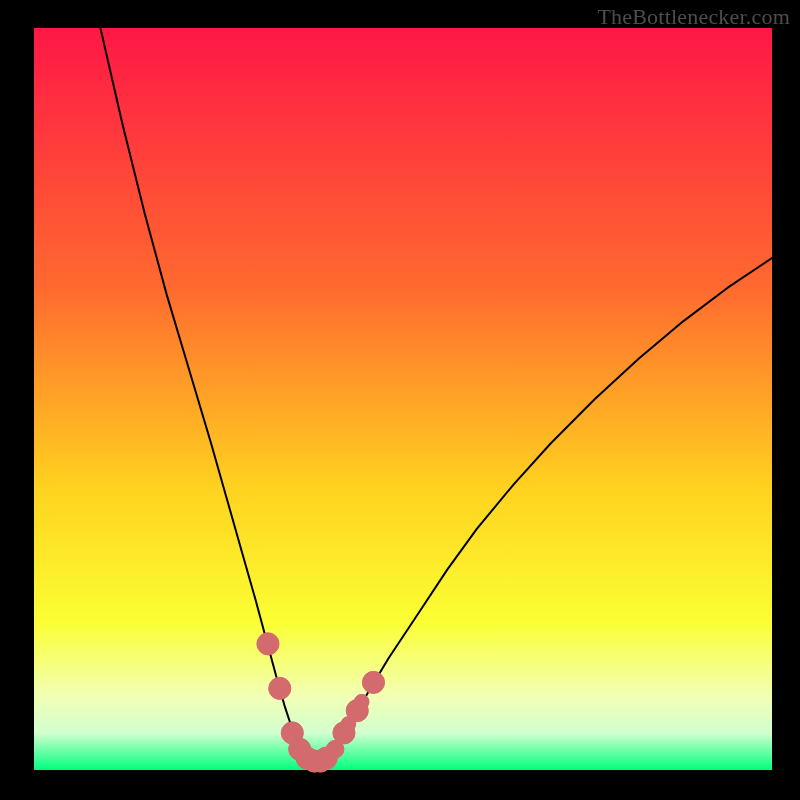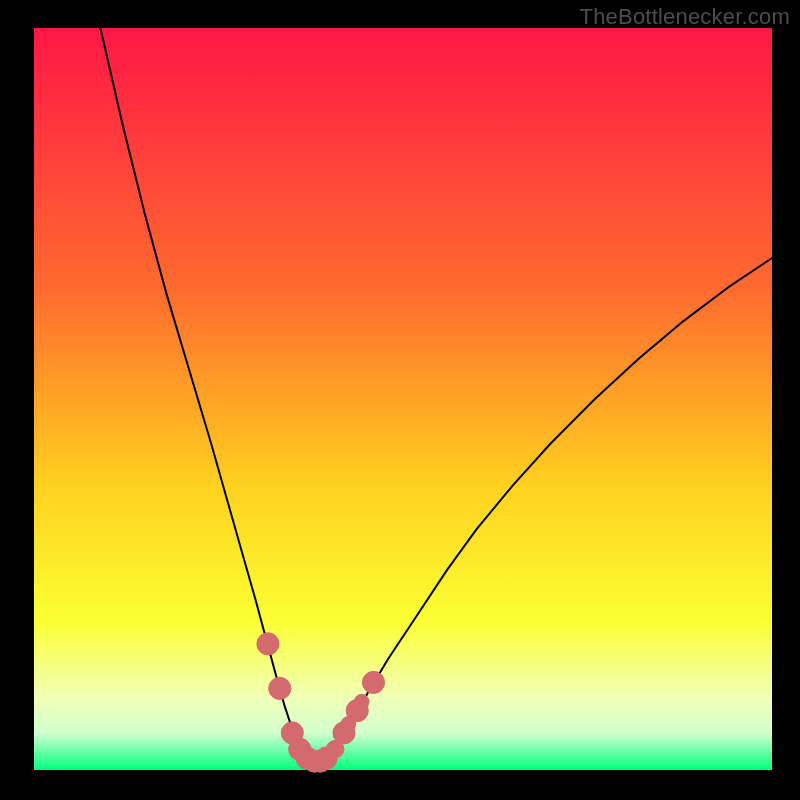--- a/index.html
+++ b/index.html
@@ -9,20 +9,21 @@
     height: 800px;
     background: #000;
     font-family: Arial, Helvetica, sans-serif;
     overflow: hidden;
   }
   .frame {
     position: relative;
     width: 800px;
     height: 800px;
     background: #000;
+    font-family: Liberation Serif, serif;
   }
   .attribution {
     position: absolute;
     top: 4px;
     right: 10px;
     color: #4d4d4d;
     font-size: 22px;
     font-weight: 500;
     letter-spacing: 0.2px;
     z-index: 5;

